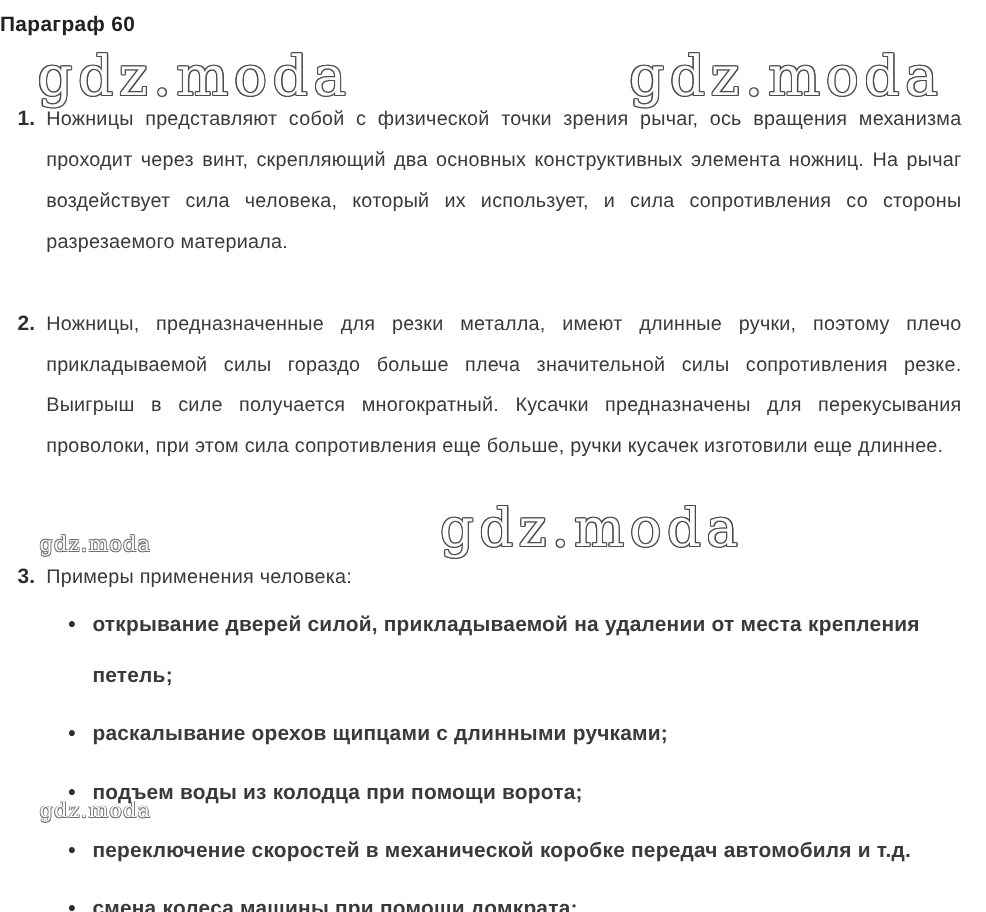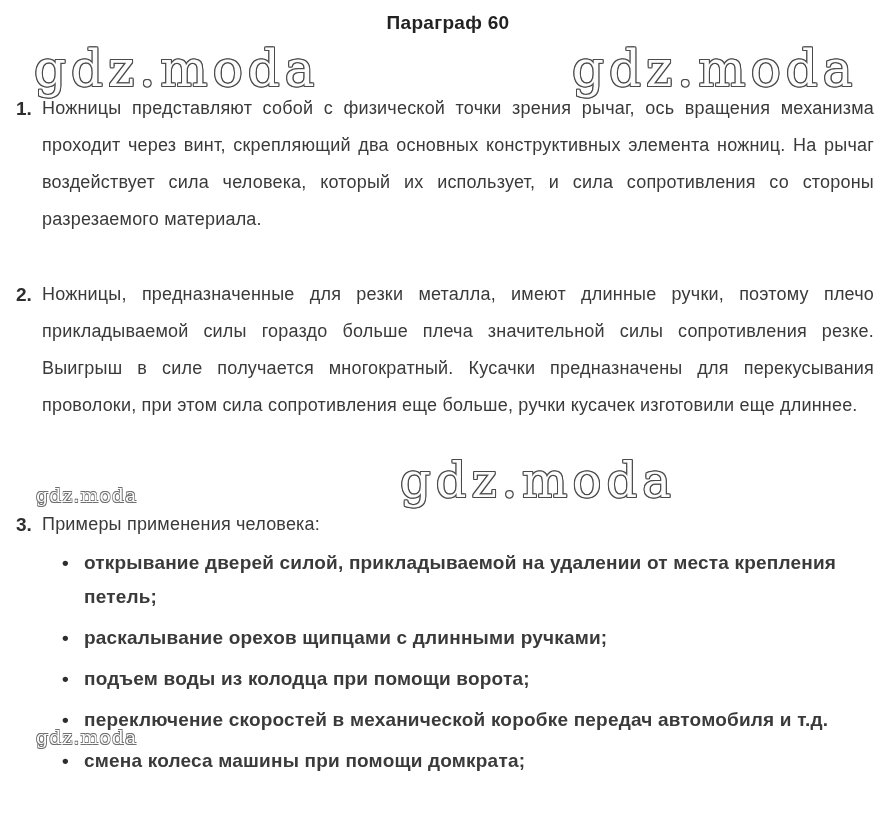--- a/index.html
+++ b/index.html
@@ -14,21 +14,20 @@
   }
   .page {
     position: absolute;
     inset: 0;
   }
   .title {
     position: absolute;
     top: 12px;
     left: 0;
     width: 100%;
-    text-align: center;
     font-size: 19px;
     font-weight: 700;
     color: #222;
     letter-spacing: 0.3px;
   }
   
   .wm {
     position: absolute;
     font-family: "DejaVu Serif", serif;
     font-weight: 400;
@@ -93,21 +92,21 @@
     top: 546px;
     width: 808px;
     list-style: none;
     z-index: 2;
   }
   .bullets li {
     position: relative;
     padding-left: 26px;
     font-size: 19px;
     font-weight: 600;
-    line-height: 34px;
+    line-height: 46px;
     margin-bottom: 7px;
     color: #3a3a3a;
     letter-spacing: 0.2px;
   }
   .bullets li::before {
     content: "•";
     position: absolute;
     left: 4px;
     top: 0;
     font-size: 19px;

